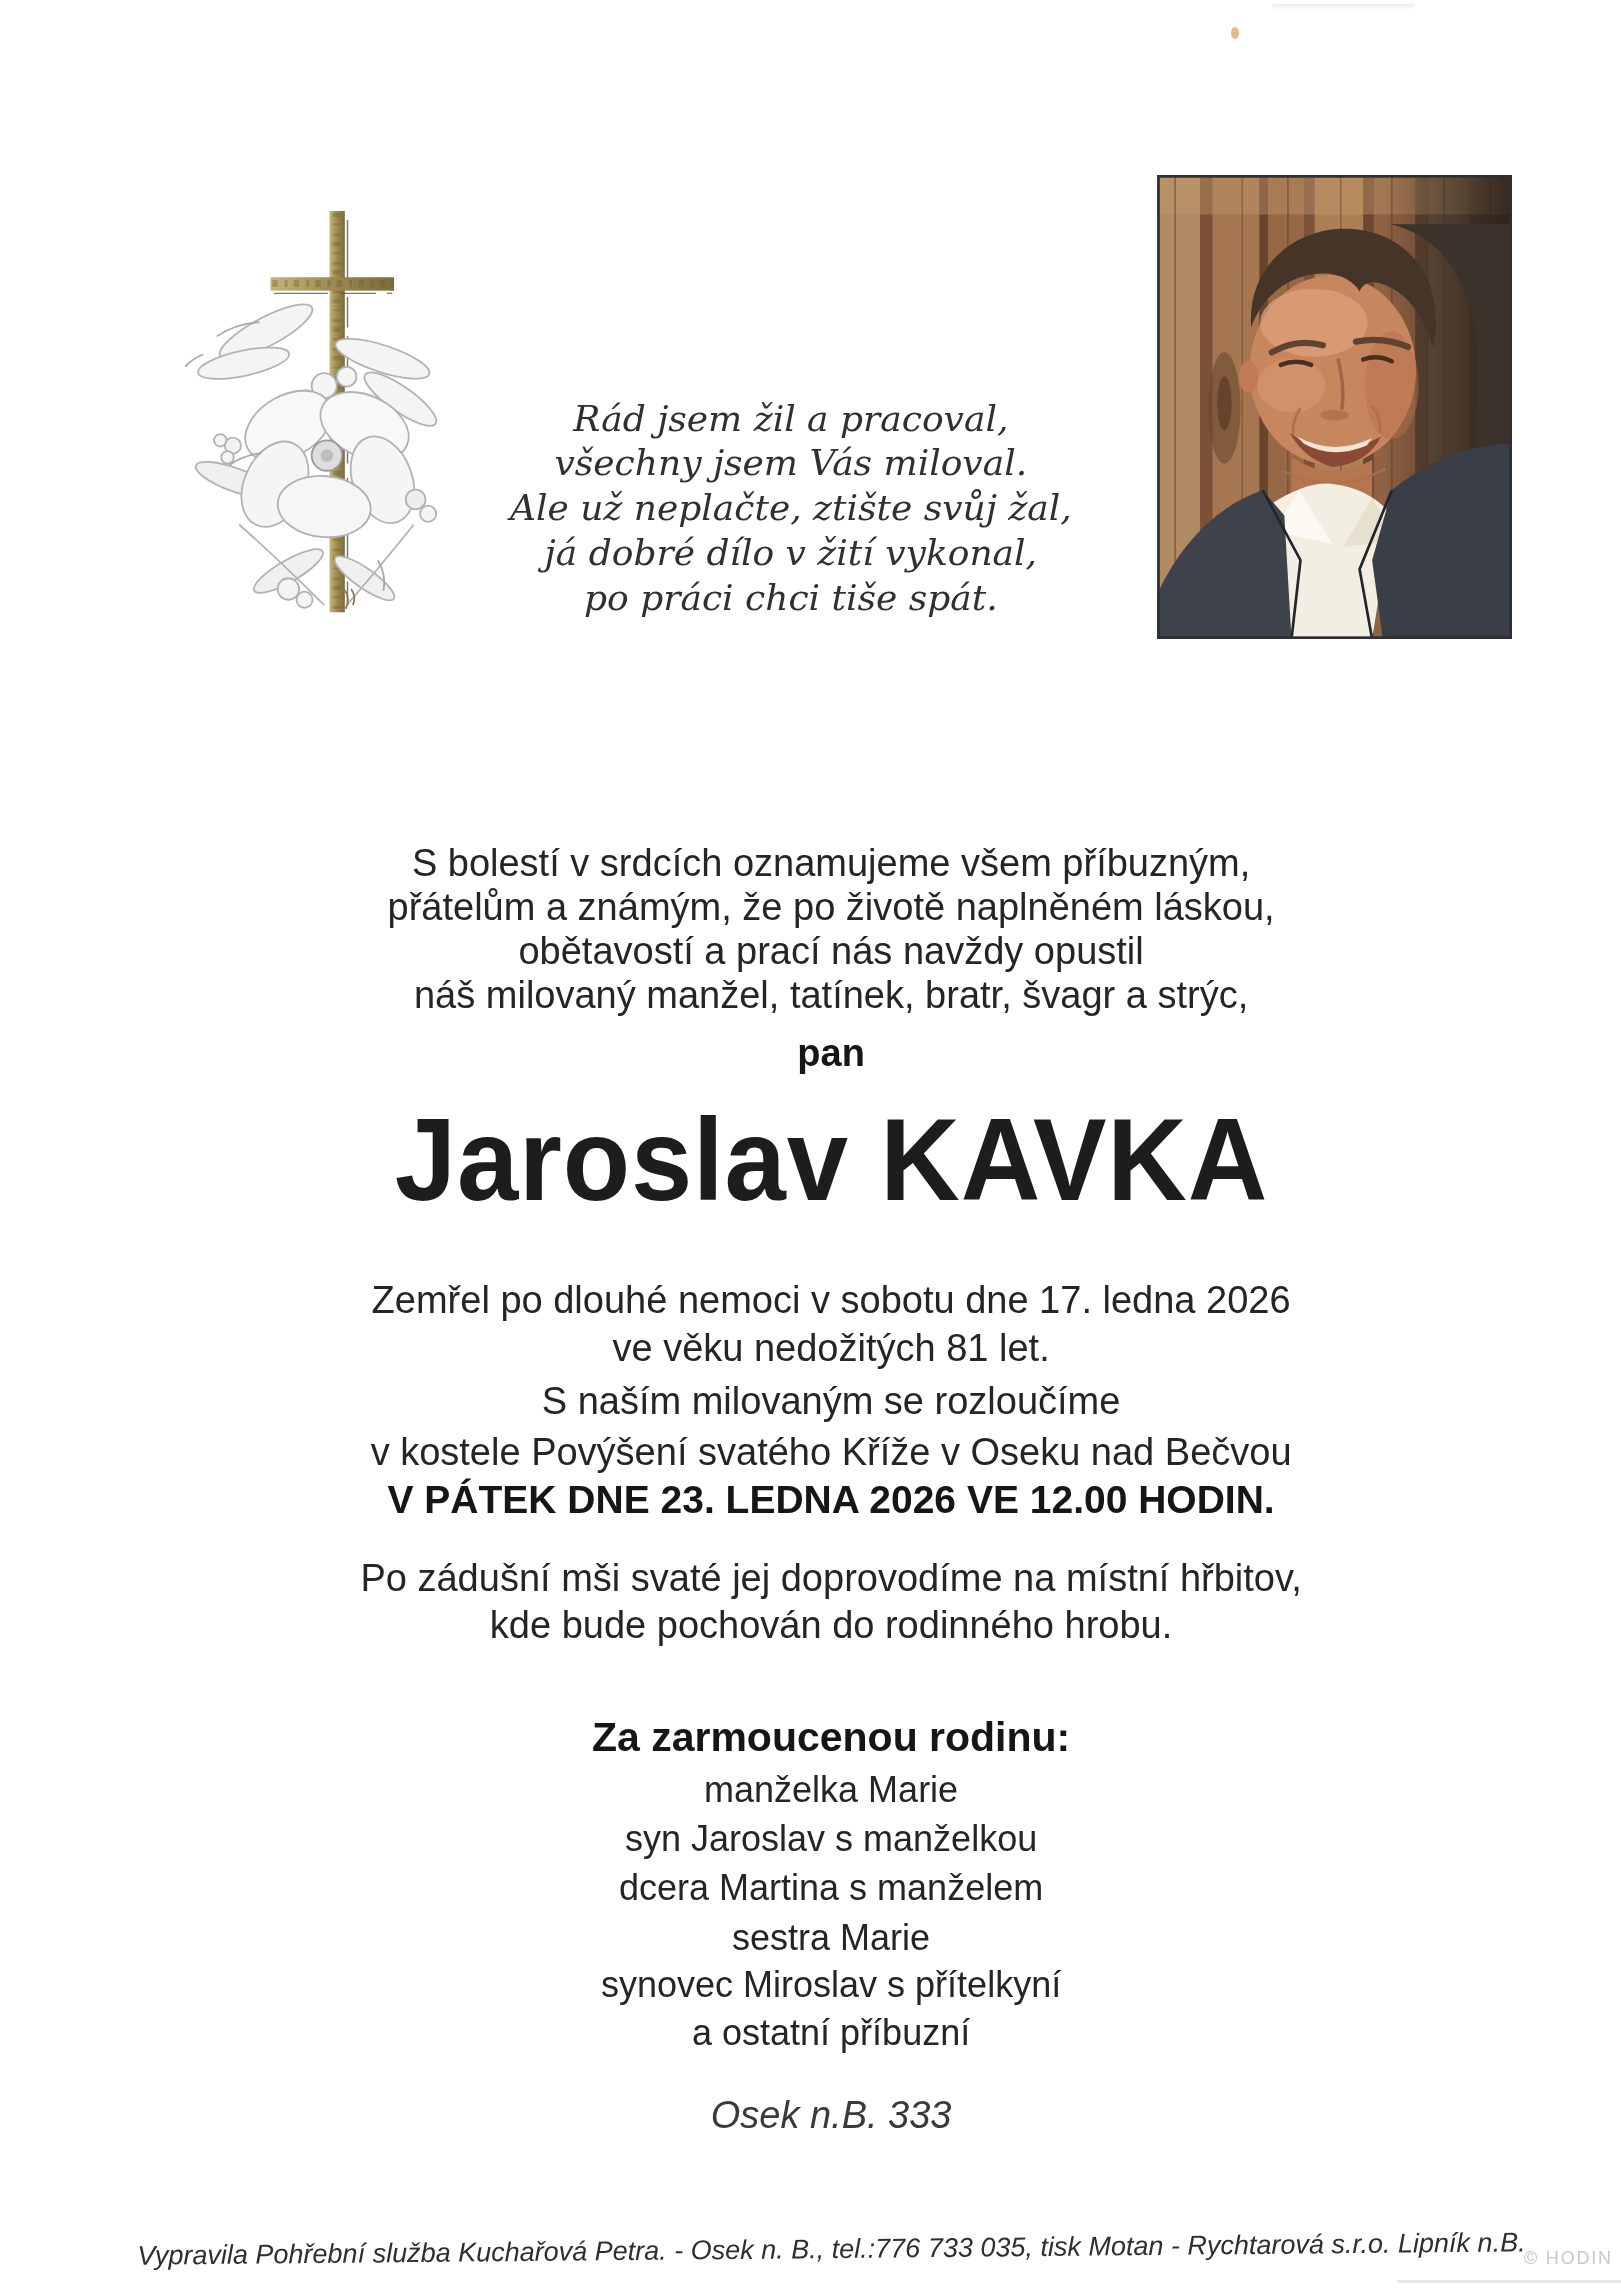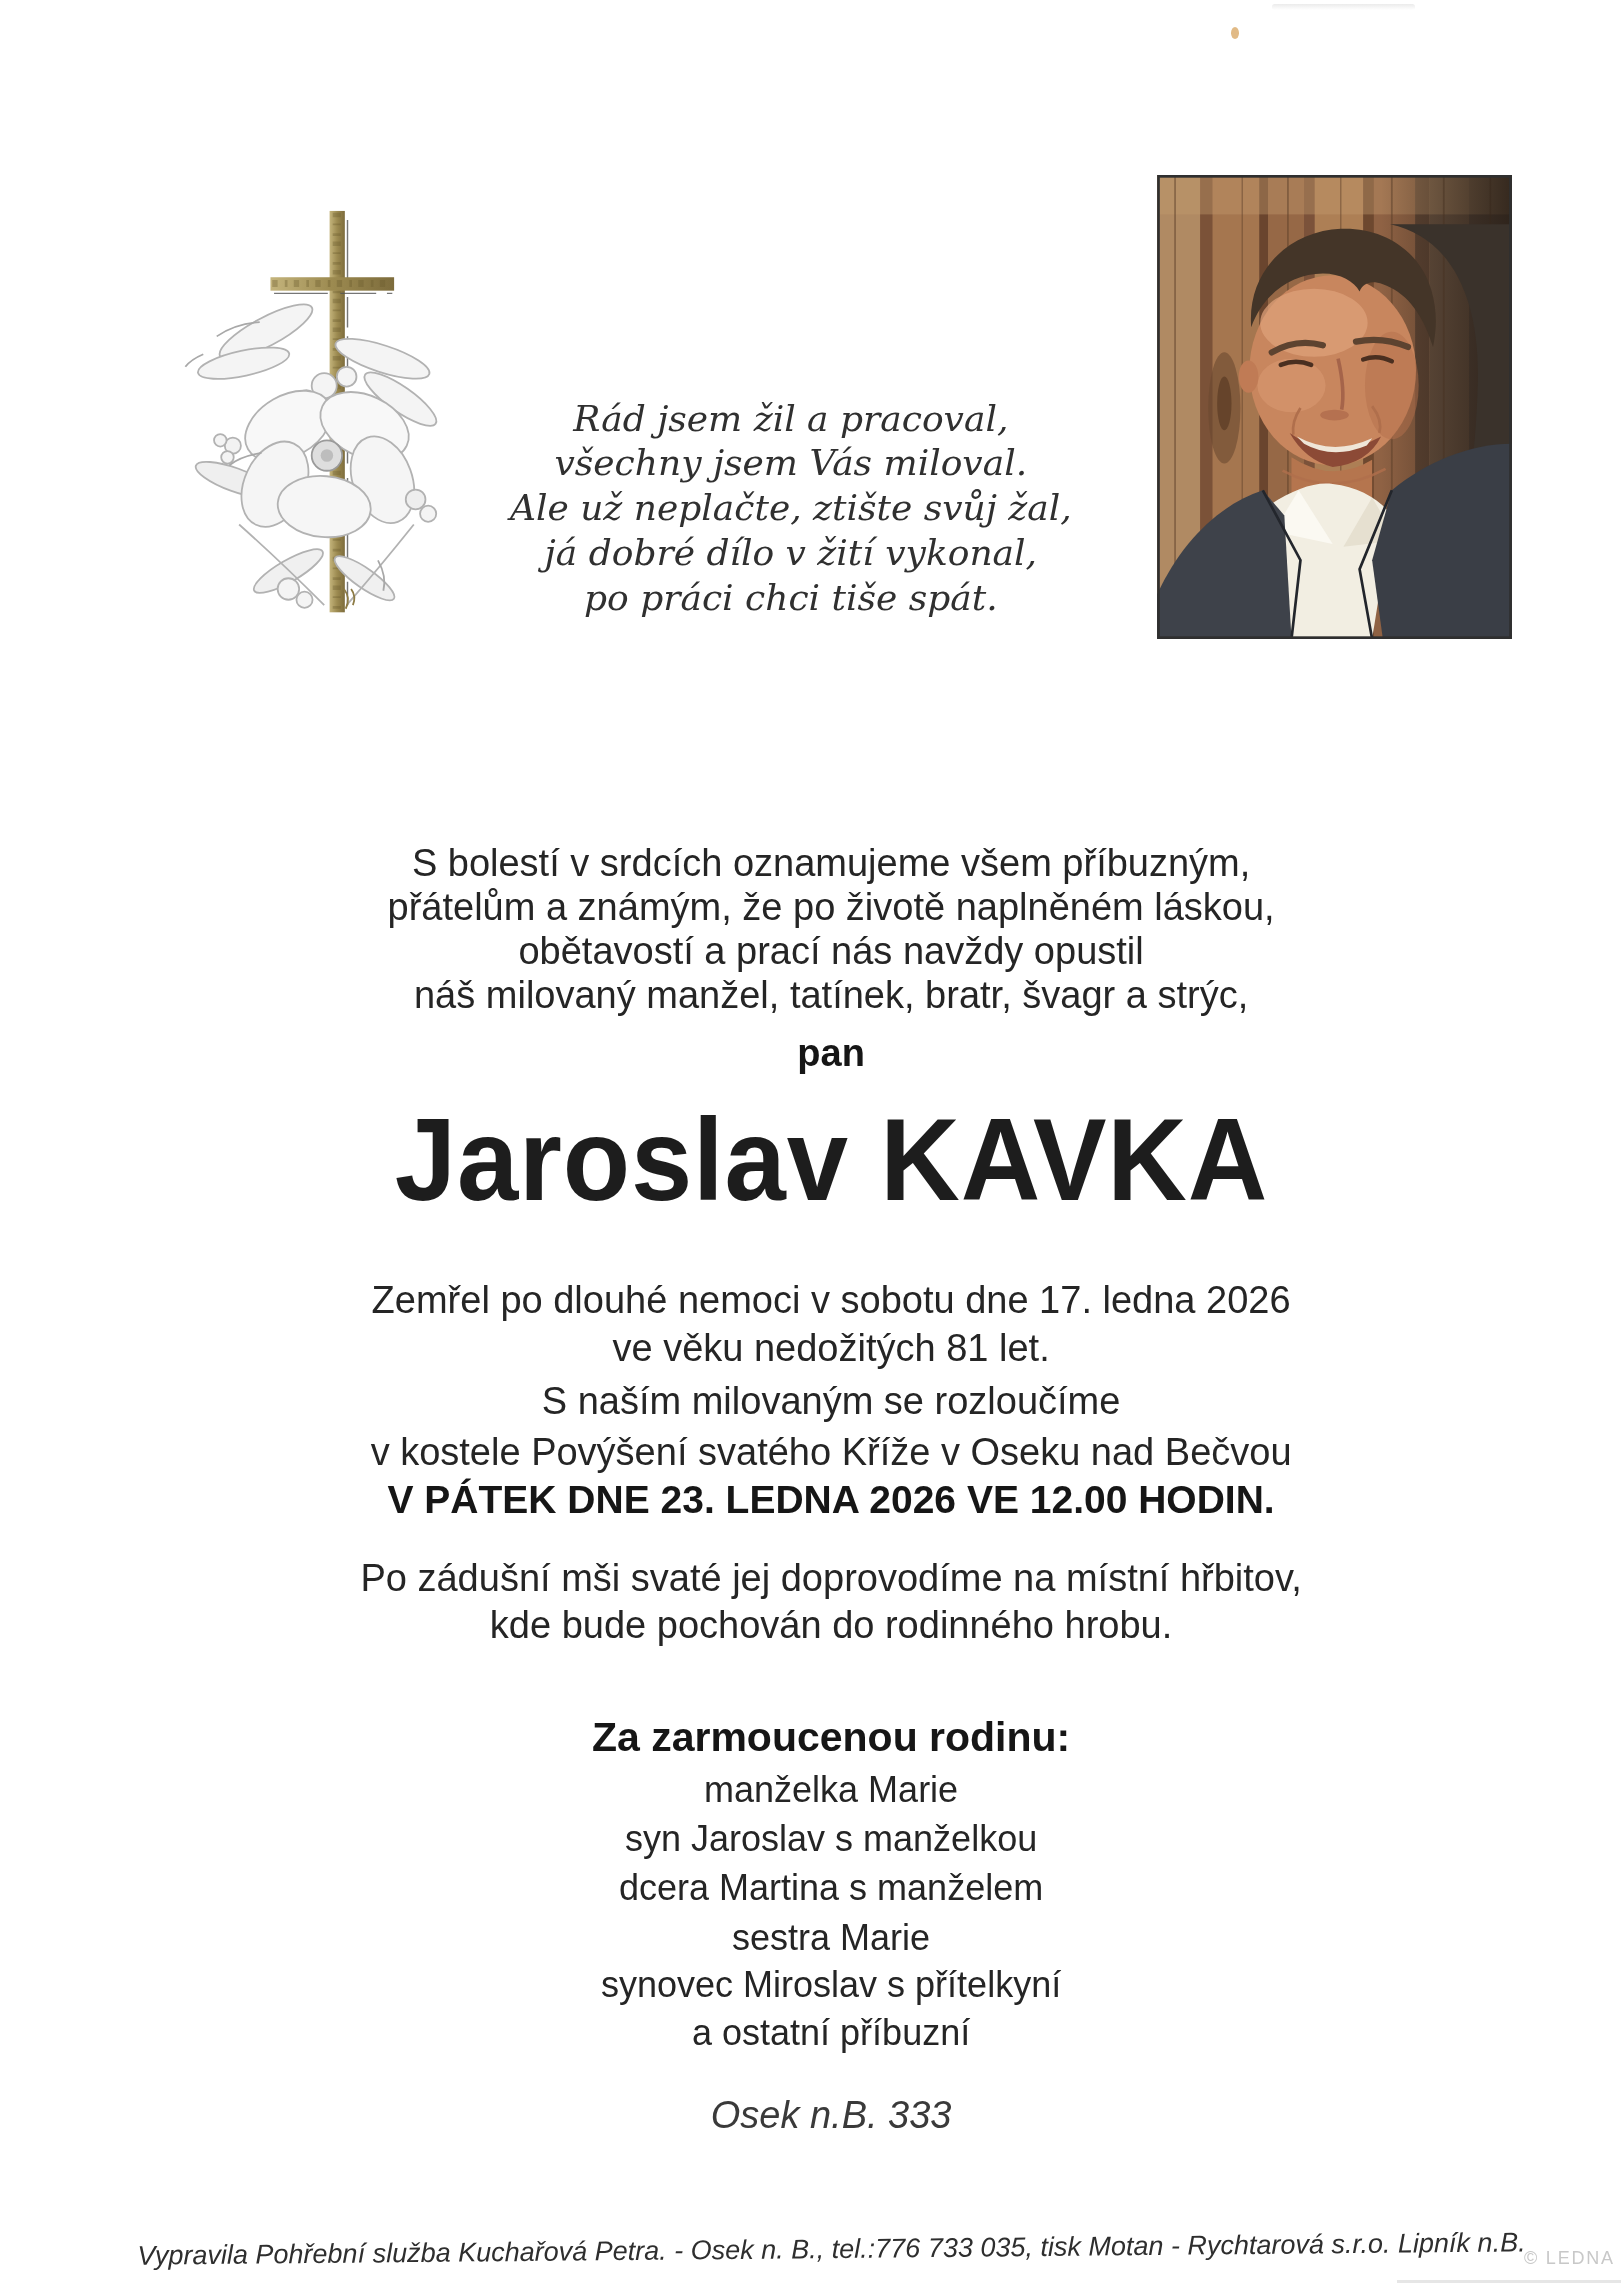--- a/index.html
+++ b/index.html
@@ -185,16 +185,16 @@
   <div class="ln fam" style="top:1818px">syn Jaroslav s manželkou</div>
   <div class="ln fam" style="top:1867px">dcera Martina s manželem</div>
   <div class="ln fam" style="top:1917px">sestra Marie</div>
   <div class="ln fam" style="top:1964px">synovec Miroslav s přítelkyní</div>
   <div class="ln fam" style="top:2012px">a ostatní příbuzní</div>
 
   <div class="ln addr" style="top:2094px">Osek n.B. 333</div>
 
   <div class="ln footerline" style="top:2234px">Vypravila Pohřební služba Kuchařová Petra. - Osek n. B., tel.:776 733 035, tisk Motan - Rychtarová s.r.o. Lipník n.B.</div>
 
-  <div class="wm">© LEDNA</div>
+  <div class="wm">© HODIN</div>
 
 </div>
 
 
 </body></html>

